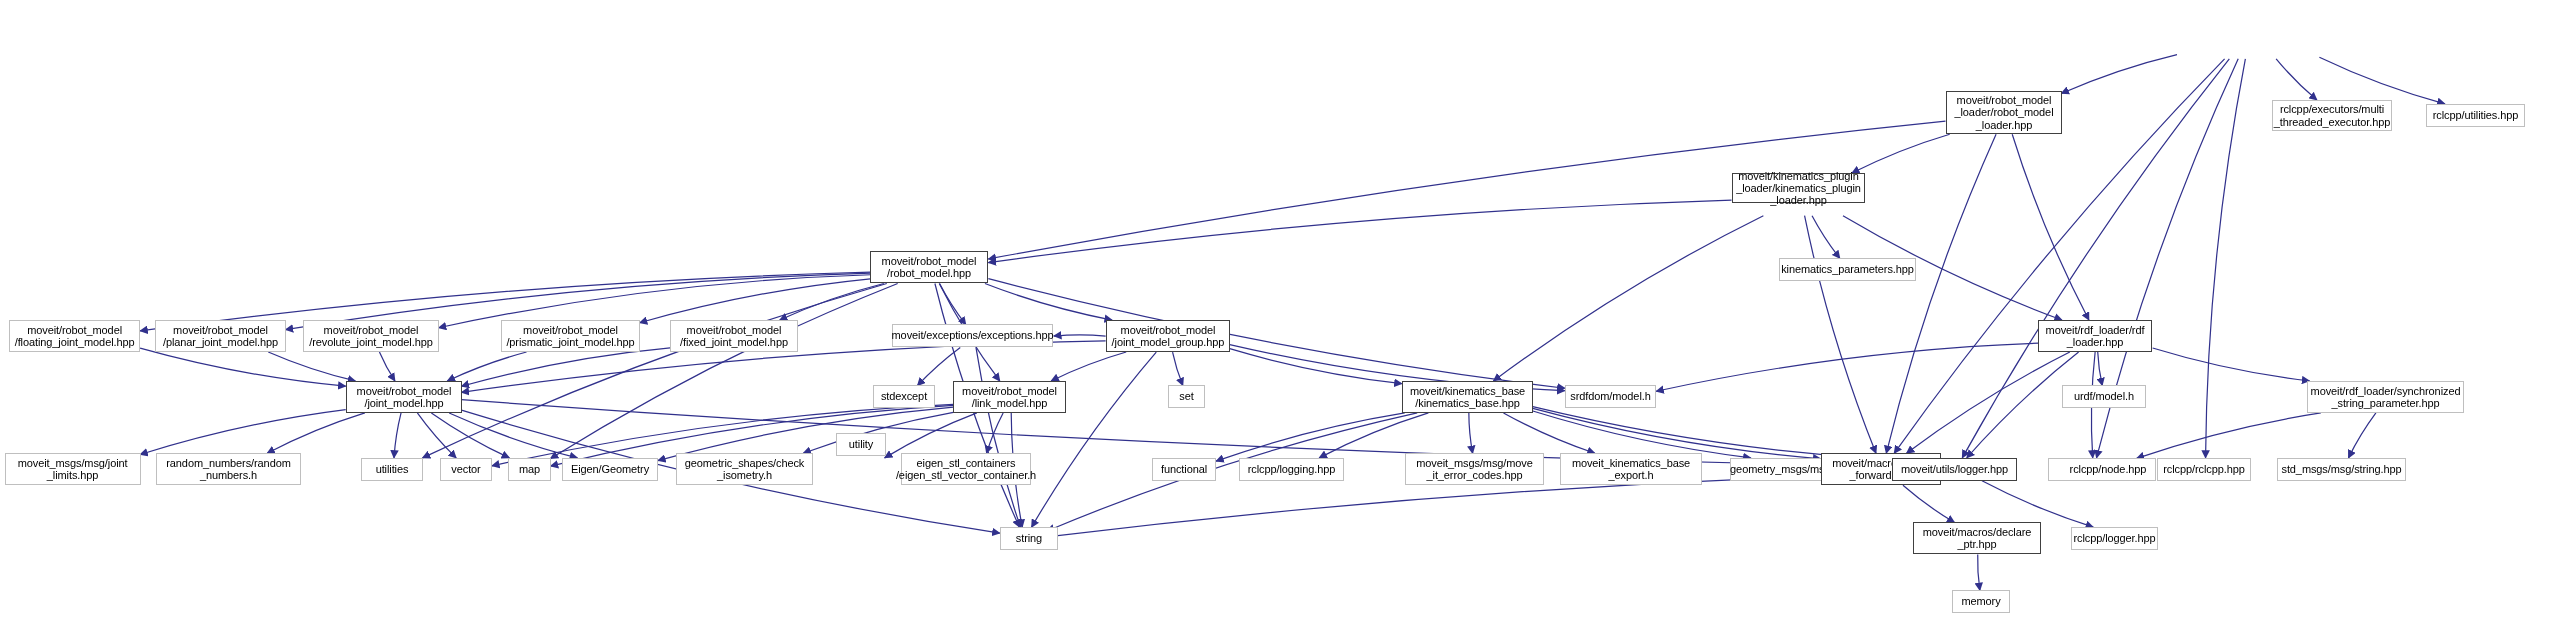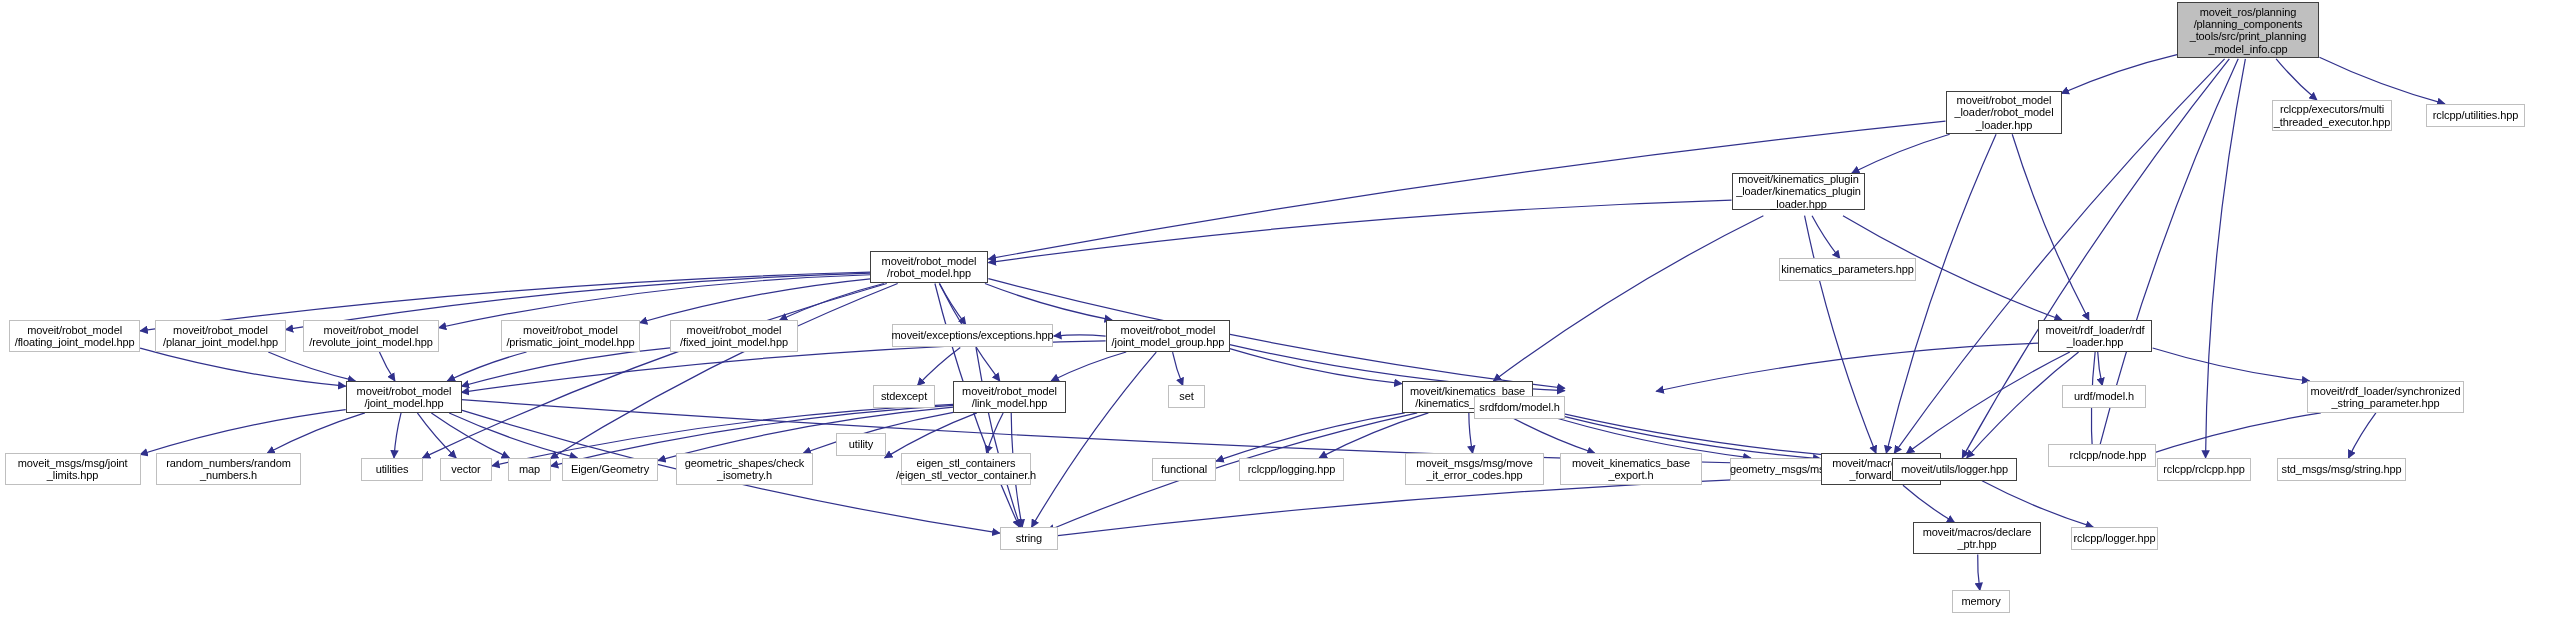--- a/index.html
+++ b/index.html
@@ -127,31 +127,27 @@
       <path d="M 2718.2 462.0 Q 2605.0 518.9 2503.8 595.0" fill="none" stroke="#31318c" stroke-width="1.6" marker-end="url(#arrow)"></path>
       <path d="M 2729.8 462.0 Q 2650.1 524.9 2582.9 601.0" fill="none" stroke="#31318c" stroke-width="1.6" marker-end="url(#arrow)"></path>
       <path d="M 2751.5 462.0 Q 2743.7 531.4 2748.3 601.0" fill="none" stroke="#31318c" stroke-width="1.6" marker-end="url(#arrow)"></path>
       <path d="M 3120.2 542.0 Q 3099.5 569.9 3084.2 601.0" fill="none" stroke="#31318c" stroke-width="1.6" marker-end="url(#arrow)"></path>
       <path d="M 3047.9 542.0 Q 2924.3 561.0 2806.0 601.7" fill="none" stroke="#31318c" stroke-width="1.6" marker-end="url(#arrow)"></path>
       <path d="M 2499.1 637.0 Q 2530.8 664.6 2566.9 686.0" fill="none" stroke="#31318c" stroke-width="1.6" marker-end="url(#arrow)"></path>
       <path d="M 2602.9 631.0 Q 2673.3 668.1 2749.1 692.0" fill="none" stroke="#31318c" stroke-width="1.6" marker-end="url(#arrow)"></path>
       <path d="M 2485.0 622.1 Q 1928.1 637.5 1375.0 704.7" fill="none" stroke="#31318c" stroke-width="1.6" marker-end="url(#arrow)"></path>
       <path d="M 2597.3 728.0 Q 2596.6 751.6 2600.1 775.0" fill="none" stroke="#31318c" stroke-width="1.6" marker-end="url(#arrow)"></path>
     </svg>
-<div class="node root" style="left: 2177px; top: 2.3px; width: 142px; height: 56px;">moveit_ros/planning
-/planning_components
-_tools/src/print_planning
-_model_info.cpp</div>
     <div class="node" style="left: 2272px; top: 100px; width: 120px; height: 31px;">rclcpp/executors/multi
 _threaded_executor.hpp</div>
     <div class="node" style="left: 2426px; top: 104px; width: 99px; height: 23px;">rclcpp/utilities.hpp</div>
     <div class="node strong" style="left: 1946px; top: 91px; width: 116px; height: 43px;">moveit/robot_model
 _loader/robot_model
 _loader.hpp</div>
-    <div class="node strong" style="left: 1732px; top: 173px; width: 133px; height: 37px;">moveit/kinematics_plugin
+    <div class="node strong" style="left: 1732px; top: 173px; width: 133px; height: 30px;">moveit/kinematics_plugin
 _loader/kinematics_plugin
 _loader.hpp</div>
     <div class="node" style="left: 1779px; top: 258px; width: 137px; height: 23px;">kinematics_parameters.hpp</div>
     <div class="node strong" style="left: 870px; top: 251px; width: 118px; height: 32px;">moveit/robot_model
 /robot_model.hpp</div>
     <div class="node strong" style="left: 2038px; top: 320px; width: 114px; height: 32px;">moveit/rdf_loader/rdf
 _loader.hpp</div>
     <div class="node" style="left: 9.1px; top: 320px; width: 131px; height: 32px;">moveit/robot_model
 /floating_joint_model.hpp</div>
     <div class="node" style="left: 155px; top: 320px; width: 131px; height: 32px;">moveit/robot_model
@@ -166,21 +162,21 @@
     <div class="node strong" style="left: 1106px; top: 320px; width: 124px; height: 32px;">moveit/robot_model
 /joint_model_group.hpp</div>
     <div class="node strong" style="left: 346px; top: 381px; width: 116px; height: 32px;">moveit/robot_model
 /joint_model.hpp</div>
     <div class="node" style="left: 873px; top: 385px; width: 62px; height: 23px;">stdexcept</div>
     <div class="node strong" style="left: 953px; top: 381px; width: 113px; height: 32px;">moveit/robot_model
 /link_model.hpp</div>
     <div class="node" style="left: 1168px; top: 385px; width: 37px; height: 23px;">set</div>
     <div class="node strong" style="left: 1402px; top: 381px; width: 131px; height: 32px;">moveit/kinematics_base
 /kinematics_base.hpp</div>
-    <div class="node" style="left: 1474px; top: 385px; width: 91px; height: 23px; margin-top: 11px;">srdfdom/model.h</div>
+    <div class="node" style="left: 1565px; top: 385px; width: 91px; height: 23px;">srdfdom/model.h</div>
     <div class="node" style="left: 2062px; top: 385px; width: 84px; height: 23px;">urdf/model.h</div>
     <div class="node" style="left: 2307px; top: 381px; width: 157px; height: 32px;">moveit/rdf_loader/synchronized
 _string_parameter.hpp</div>
     <div class="node" style="left: 4.6px; top: 453px; width: 136px; height: 32px;">moveit_msgs/msg/joint
 _limits.hpp</div>
     <div class="node" style="left: 156px; top: 453px; width: 145px; height: 32px;">random_numbers/random
 _numbers.h</div>
     <div class="node" style="left: 361px; top: 458px; width: 62px; height: 23px;">utilities</div>
     <div class="node" style="left: 440px; top: 458px; width: 52px; height: 23px;">vector</div>
     <div class="node" style="left: 508px; top: 458px; width: 43px; height: 23px;">map</div>
@@ -193,21 +189,21 @@
     <div class="node" style="left: 1152px; top: 458px; width: 64px; height: 23px;">functional</div>
     <div class="node" style="left: 1239px; top: 458px; width: 105px; height: 23px;">rclcpp/logging.hpp</div>
     <div class="node" style="left: 1405px; top: 453px; width: 139px; height: 32px;">moveit_msgs/msg/move
 _it_error_codes.hpp</div>
     <div class="node" style="left: 1560px; top: 453px; width: 142px; height: 32px;">moveit_kinematics_base
 _export.h</div>
     <div class="node" style="left: 1730px; top: 458px; width: 148px; height: 23px;">geometry_msgs/msg/pose.hpp</div>
     <div class="node strong" style="left: 1821px; top: 453px; width: 120px; height: 32px;">moveit/macros/class
 _forward.hpp</div>
     <div class="node strong" style="left: 1892px; top: 458px; width: 125px; height: 23px;">moveit/utils/logger.hpp</div>
-    <div class="node" style="left: 2048px; top: 444px; width: 108px; height: 23px; padding-left: 12px;">rclcpp/node.hpp</div>
+    <div class="node" style="left: 2048px; top: 458px; width: 108px; height: 23px; padding-left: 12px;">rclcpp/node.hpp</div>
     <div class="node" style="left: 2157px; top: 458px; width: 94px; height: 23px;">rclcpp/rclcpp.hpp</div>
     <div class="node" style="left: 2277px; top: 458px; width: 129px; height: 23px;">std_msgs/msg/string.hpp</div>
     <div class="node" style="left: 1000px; top: 527px; width: 58px; height: 23px;">string</div>
     <div class="node strong" style="left: 1913px; top: 522px; width: 128px; height: 32px;">moveit/macros/declare
 _ptr.hpp</div>
     <div class="node" style="left: 2071px; top: 527px; width: 87px; height: 23px;">rclcpp/logger.hpp</div>
     <div class="node" style="left: 1952px; top: 590px; width: 58px; height: 23px;">memory</div>
   </div>
 
 

